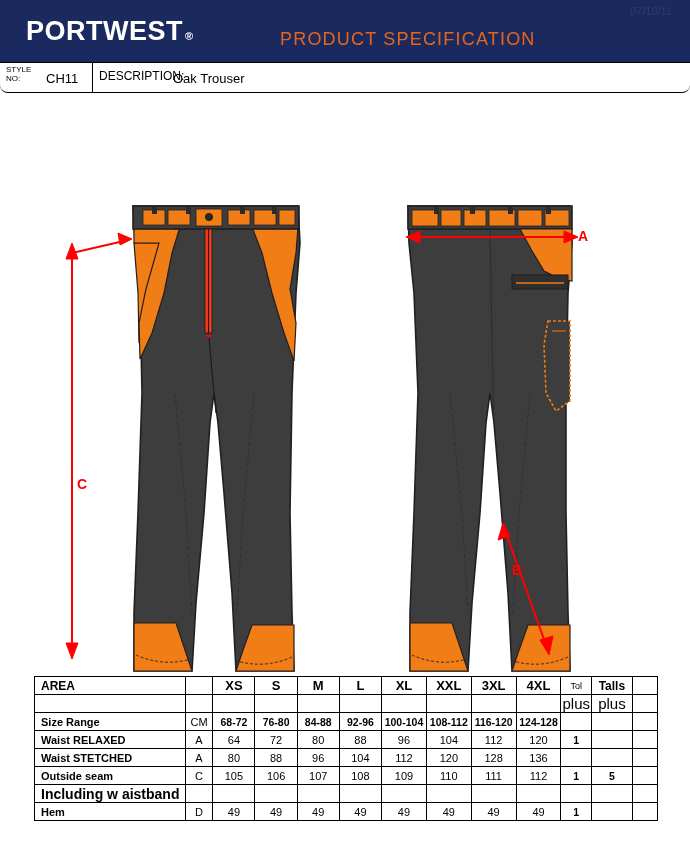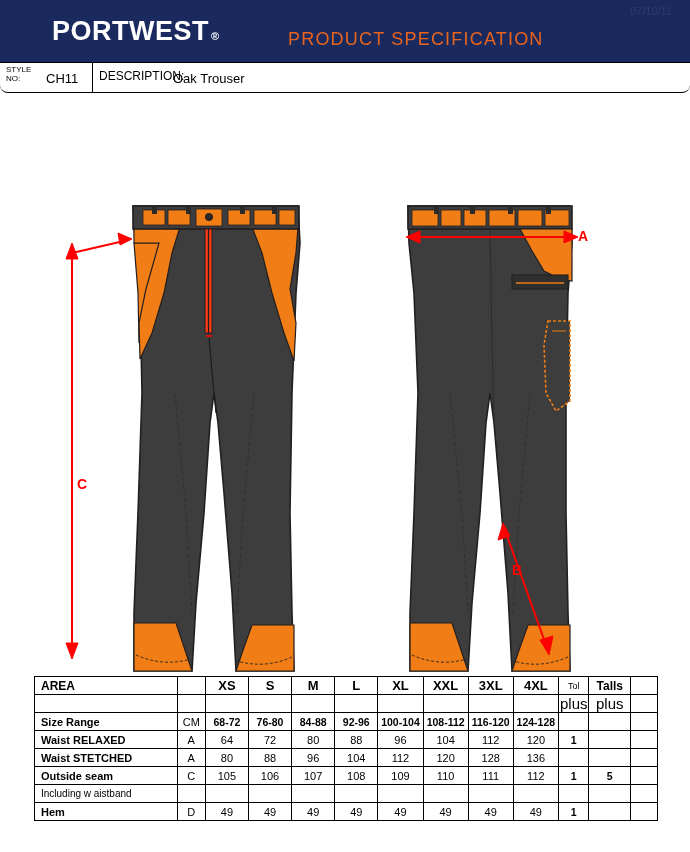--- a/index.html
+++ b/index.html
@@ -27,30 +27,29 @@
   }
   .brand {
     color: #ffffff;
     font-size: 27px;
     font-weight: bold;
     letter-spacing: 0.5px;
     padding-left: 26px;
     font-family: "Liberation Sans", sans-serif;
     display: flex;
     align-items: baseline;
-    margin-left: 26px;
   }
   .brand .reg {
     font-size: 11px;
     margin-left: 2px;
     vertical-align: super;
   }
   .spec-title {
     position: absolute;
-    left: 288px;
+    left: 280px;
     top: 29px;
     color: #e8641c;
     font-size: 18px;
     letter-spacing: 1.2px;
   }
   .doc-date {
     position: absolute;
     right: 18px;
     top: 5px;
     color: #2c3c70;
@@ -130,22 +129,22 @@
     font-weight: bold;
     font-size: 12px;
   }
   table.spec .rowlabel {
     text-align: left;
     padding-left: 6px;
     font-weight: bold;
     font-size: 11px;
   }
   table.spec .rowlabel.sub {
-    font-weight: normal;
-    font-size: 10px;
+    font-weight: bold;
+    font-size: 14px;
     border-top: none;
     margin-top: 20px;
   }
   table.spec .sizehead {
     font-weight: bold;
     font-size: 13px;
   }
   table.spec .tolhead {
     font-size: 9px;
   }

